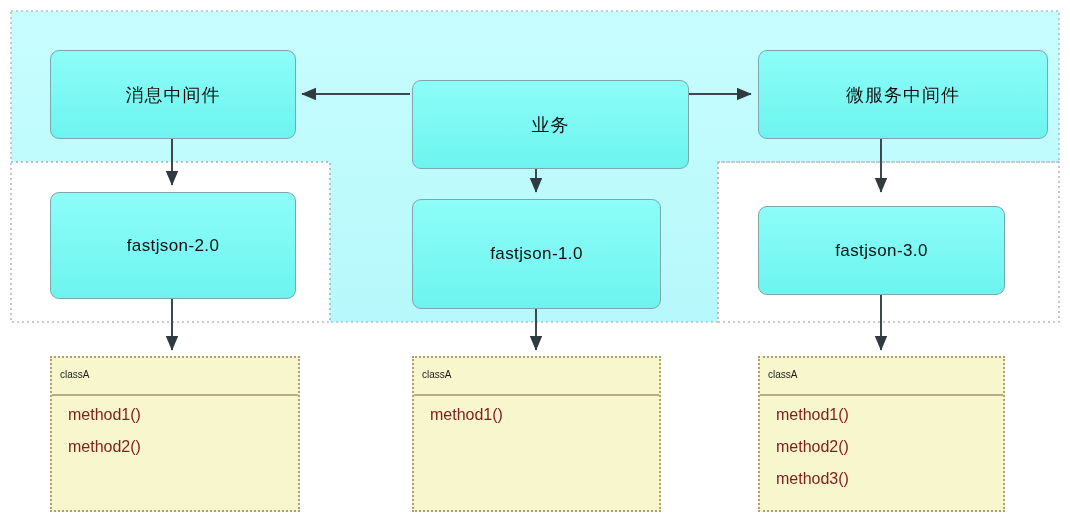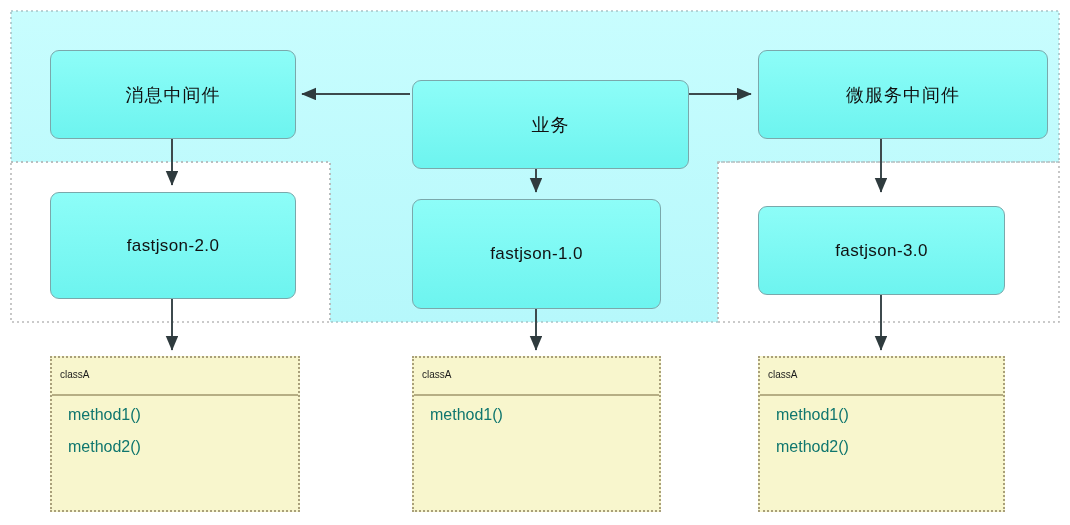--- a/index.html
+++ b/index.html
@@ -36,21 +36,21 @@
     font-size:10px;color:#1b1b1b;
   }
   .uml-divider{
     position:absolute;left:0;right:0;top:36px;
     height:2px;background:#b6ae84;
   }
   .uml-methods{
     position:absolute;left:16px;top:48px;right:8px;
   }
   .uml-method{
-    font-size:16px;color:#0f766e;
+    font-size:16px;color:#7f1d1d;
     margin-bottom:14px;white-space:nowrap;
   }
 </style>
 </head>
 <body>
 
 <div id="stage">
 
   <svg id="svg-layer" viewBox="0 0 1070 525" xmlns="http://www.w3.org/2000/svg">
     <defs>
@@ -109,16 +109,17 @@
       <div class="uml-method">method1()</div>
     </div>
   </div>
 
   <div class="uml" style="left:758px;top:356px;width:247px;height:156px;">
     <div class="uml-title">classA</div>
     <div class="uml-divider"></div>
     <div class="uml-methods">
       <div class="uml-method">method1()</div>
       <div class="uml-method">method2()</div>
+      <div class="uml-method">method3()</div>
     </div>
   </div>
 
 </div>
 
 </body></html>

